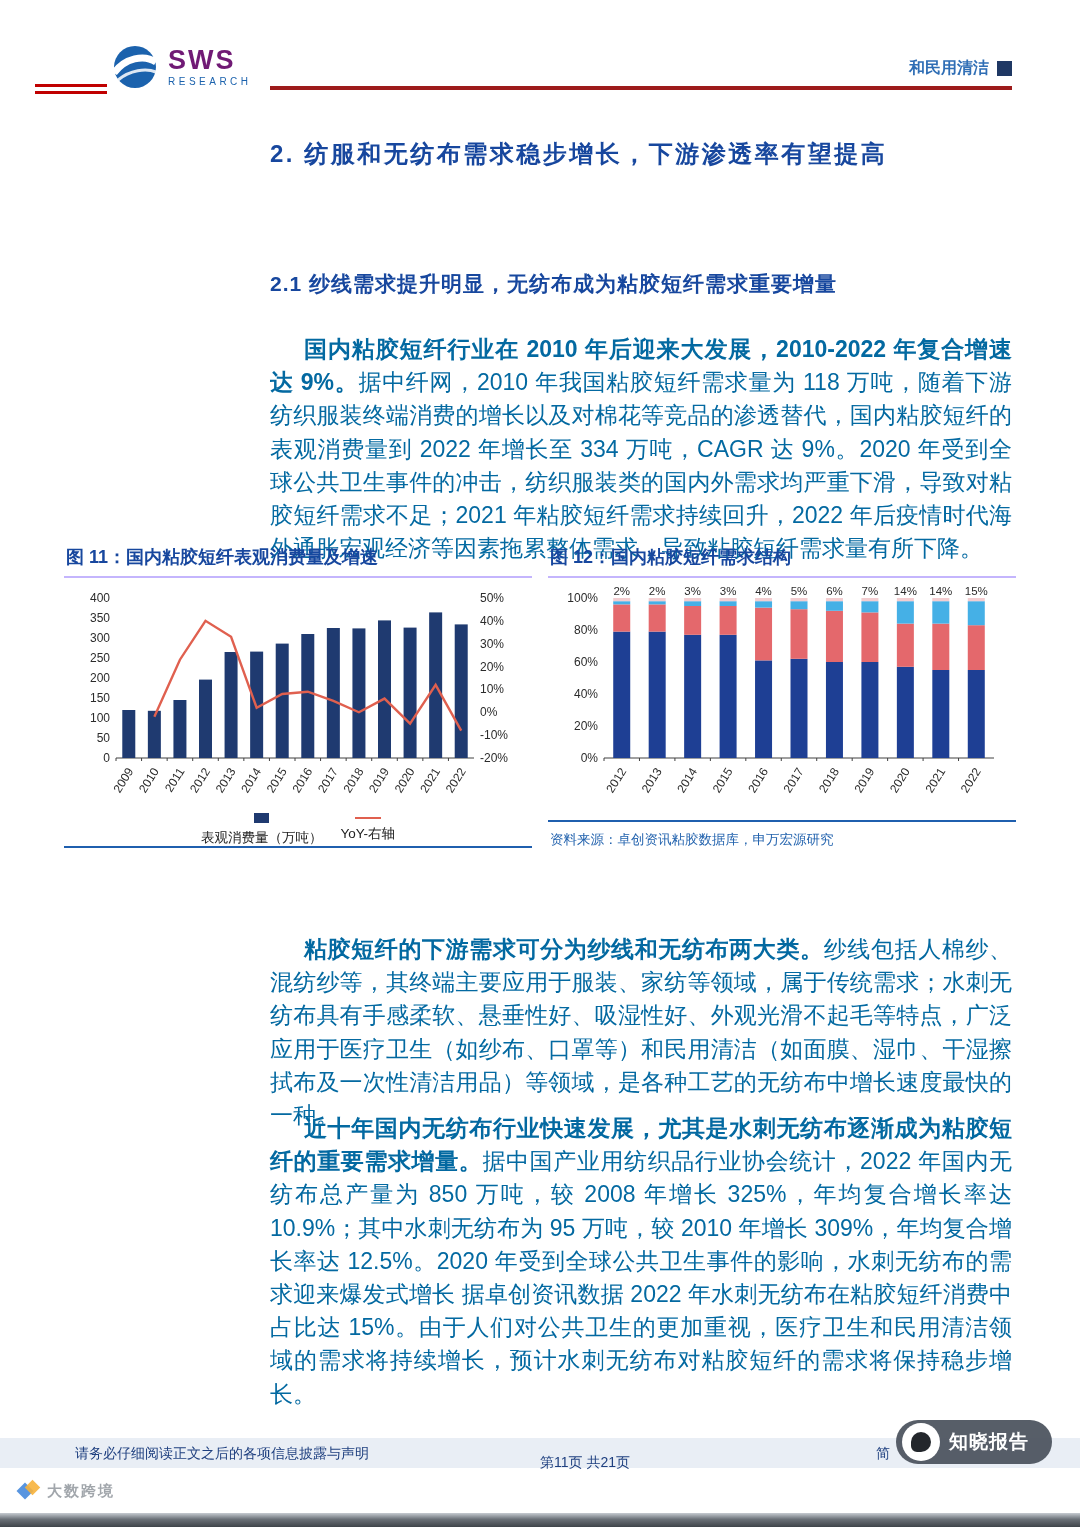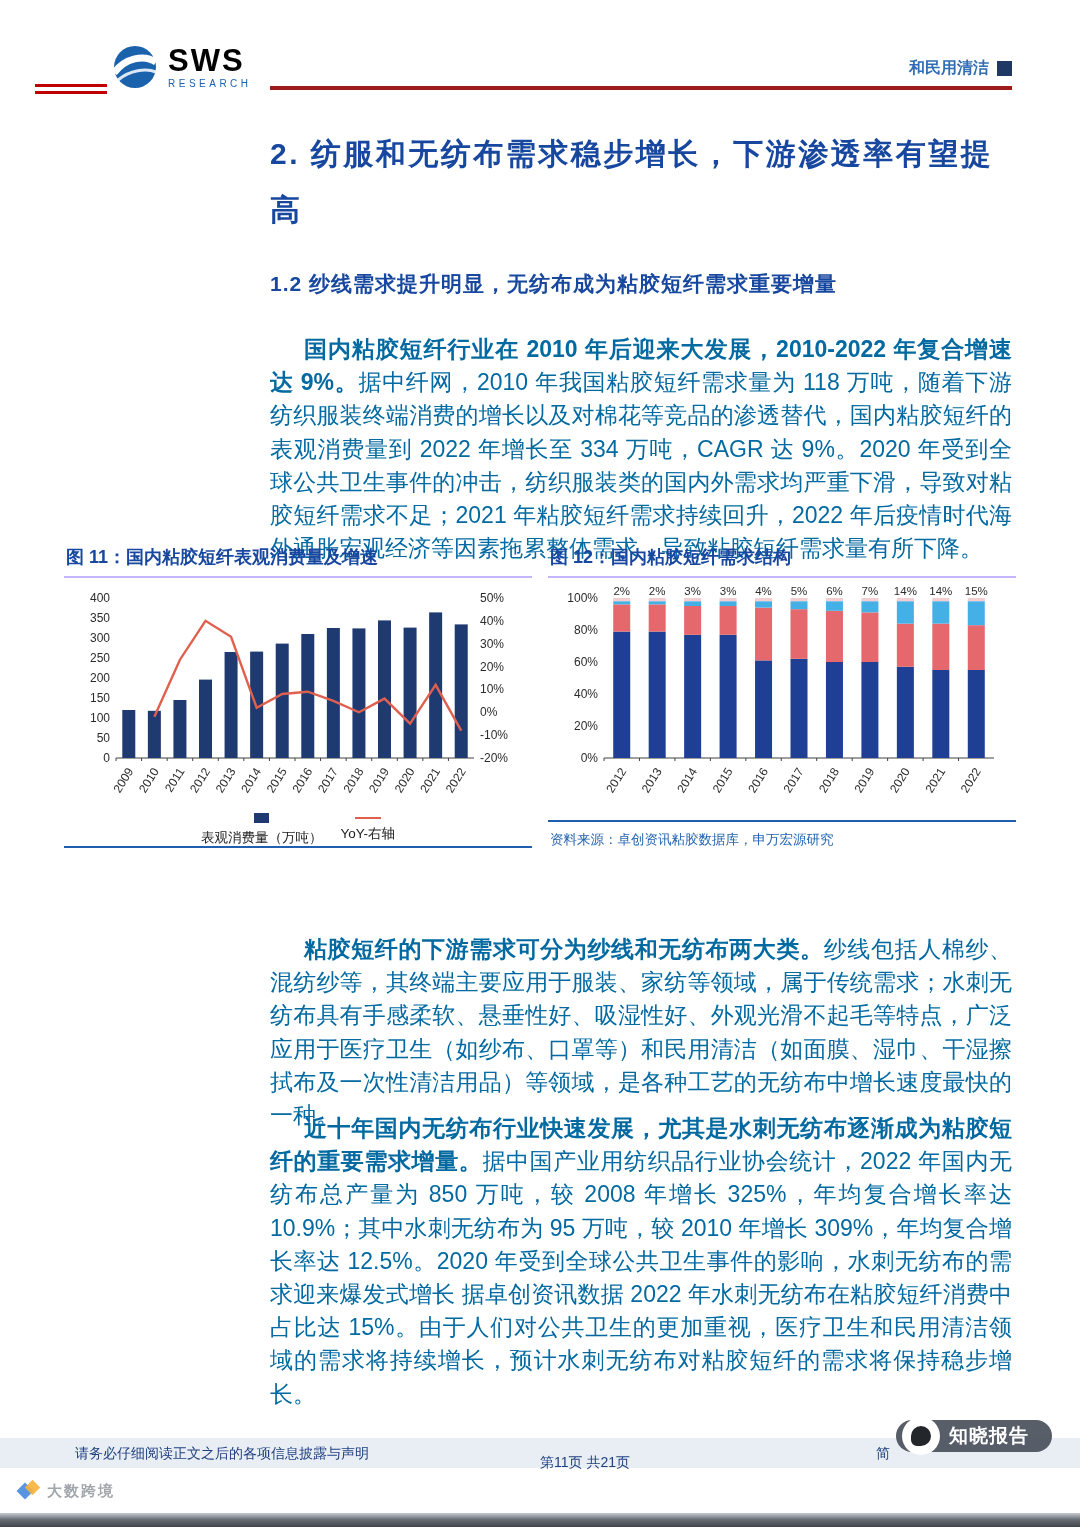--- a/index.html
+++ b/index.html
@@ -1,30 +1,30 @@
 <!DOCTYPE html>
 <html><head>
 <meta charset="utf-8">
 <style>
   html,body{margin:0;padding:0;background:#fff;}
   .page{position:relative;width:1080px;height:1527px;background:#fff;overflow:hidden;
         font-family:"Liberation Sans","DejaVu Sans",sans-serif;color:#111;}
   
   .logo{position:absolute;left:112px;top:44px;display:flex;align-items:center;gap:10px;}
   .logo-text{line-height:1;}
-  .logo-name{font-size:31px;font-weight:bold;color:#000000;letter-spacing:2px;}
+  .logo-name{font-size:27px;font-weight:bold;color:#701a75;letter-spacing:2px;}
   .logo-sub{font-size:10px;color:#1b62ad;letter-spacing:3.5px;margin-top:3px;}
   .header-right{position:absolute;right:68px;top:58px;display:flex;align-items:center;gap:8px;}
   .category-label{color:#2f6eb5;font-weight:bold;font-size:16px;}
   .header-square{width:15px;height:15px;background:#1f3864;}
   .rule-left-a{position:absolute;left:35px;top:84px;width:72px;height:3px;background:#c00000;}
   .rule-left-b{position:absolute;left:35px;top:91px;width:72px;height:3px;background:#c00000;}
   .rule-main{position:absolute;left:270px;top:86px;width:742px;height:4px;background:#9d1b1b;}
   
-  .h1{position:absolute;left:270px;top:126px;width:750px;font-size:30px;font-weight:bold;
+  .h1{position:absolute;left:270px;top:126px;width:750px;font-size:24px;font-weight:bold;
       color:#17479e;line-height:56px;letter-spacing:2.5px;}
   .h2{position:absolute;left:270px;top:270px;width:750px;font-size:21px;font-weight:bold;
       color:#17479e;letter-spacing:1px;}
   
   .body-p{position:absolute;left:270px;width:742px;font-size:23px;line-height:33.2px;
       text-align:justify;text-indent:34px;margin:0;color:#0369a1;}
   .p1{top:333px;} .p2{top:933px;} .p3{top:1112px;}
   
   .figures{position:absolute;left:64px;top:543px;width:952px;display:flex;gap:16px;}
   .fig{width:468px;margin:0;}
@@ -36,21 +36,21 @@
       font-size:13.5px;color:#222;height:24px;margin-top:2px;}
   .lg-item{display:inline-flex;align-items:center;gap:6px;flex-direction:column;}
   .lg-marker.rect{width:15px;height:10px;display:inline-block;}
   .lg-marker.line{width:26px;height:0;display:inline-block;}
   .fig-source{font-size:13.5px;color:#2363ae;padding:9px 0 0 2px;}
   
   .footer-band{position:absolute;left:0;top:1438px;width:1080px;height:30px;background:#e9eef5;}
   .footer-left{position:absolute;left:75px;top:1445px;font-size:14px;color:#1e3f7f;}
   .footer-center{position:absolute;left:540px;top:1445px;font-size:14px;color:#1e3f7f;margin-top:9px;}
   .footer-right{position:absolute;left:876px;top:1445px;font-size:14px;color:#1e3f7f;}
-  .wechat-badge{position:absolute;left:896px;top:1420px;height:32px;min-width:138px;
+  .wechat-badge{position:absolute;left:896px;top:1420px;height:44px;min-width:138px;
       background:rgba(74,82,93,0.93);border-radius:26px;display:flex;align-items:center;
       gap:9px;padding:0 12px 0 6px;}
   .badge-circle{width:38px;height:38px;border-radius:50%;background:#fff;display:flex;
       align-items:center;justify-content:center;}
   .badge-glyph{width:20px;height:20px;border-radius:50% 50% 50% 6px;background:#23272c;}
   .badge-text{color:#fff;font-size:19px;font-weight:600;letter-spacing:1px;}
   .corner-watermark{position:absolute;left:18px;top:1480px;display:flex;align-items:center;
       gap:7px;opacity:.8;}
   .cw-icon{position:relative;width:22px;height:22px;}
   .cw-a{position:absolute;left:1px;top:5px;width:12px;height:12px;background:#2f7bd9;transform:rotate(45deg);}
@@ -77,21 +77,21 @@
   </div>
   <div class="header-right">
     <span class="category-label">和民用清洁</span>
     <span class="header-square"></span>
   </div>
   <div class="rule-left-a"></div>
   <div class="rule-left-b"></div>
   <div class="rule-main"></div>
 
   <div class="h1">2. 纺服和无纺布需求稳步增长，下游渗透率有望提高</div>
-  <div class="h2">1.2 纱线需求提升明显，无纺布成为粘胶短纤需求重要增量</div>
+  <div class="h2">2.1 纱线需求提升明显，无纺布成为粘胶短纤需求重要增量</div>
 
   <p class="body-p p1"><strong>国内粘胶短纤行业在 2010 年后迎来大发展，2010-2022 年复合增速达 9%。</strong><span>据中纤网，2010 年我国粘胶短纤需求量为 118 万吨，随着下游纺织服装终端消费的增长以及对棉花等竞品的渗透替代，国内粘胶短纤的表观消费量到 2022 年增长至 334 万吨，CAGR 达 9%。2020 年受到全球公共卫生事件的冲击，纺织服装类的国内外需求均严重下滑，导致对粘胶短纤需求不足；2021 年粘胶短纤需求持续回升，2022 年后疫情时代海外通胀宏观经济等因素拖累整体需求，导致粘胶短纤需求量有所下降。</span></p>
 
   <div class="figures">
     <figure class="fig">
       <div class="fig-title">图 11：国内粘胶短纤表观消费量及增速</div>
       <div class="fig-body">
         <svg id="chart1" width="466" height="232" viewBox="0 0 466 232">
             <text x="46" y="178" text-anchor="end" font-size="12" fill="#2b2b2b" font-family="&quot;Liberation Sans&quot;,&quot;DejaVu Sans&quot;,sans-serif">0</text>
             <text x="46" y="158" text-anchor="end" font-size="12" fill="#2b2b2b" font-family="&quot;Liberation Sans&quot;,&quot;DejaVu Sans&quot;,sans-serif">50</text>

